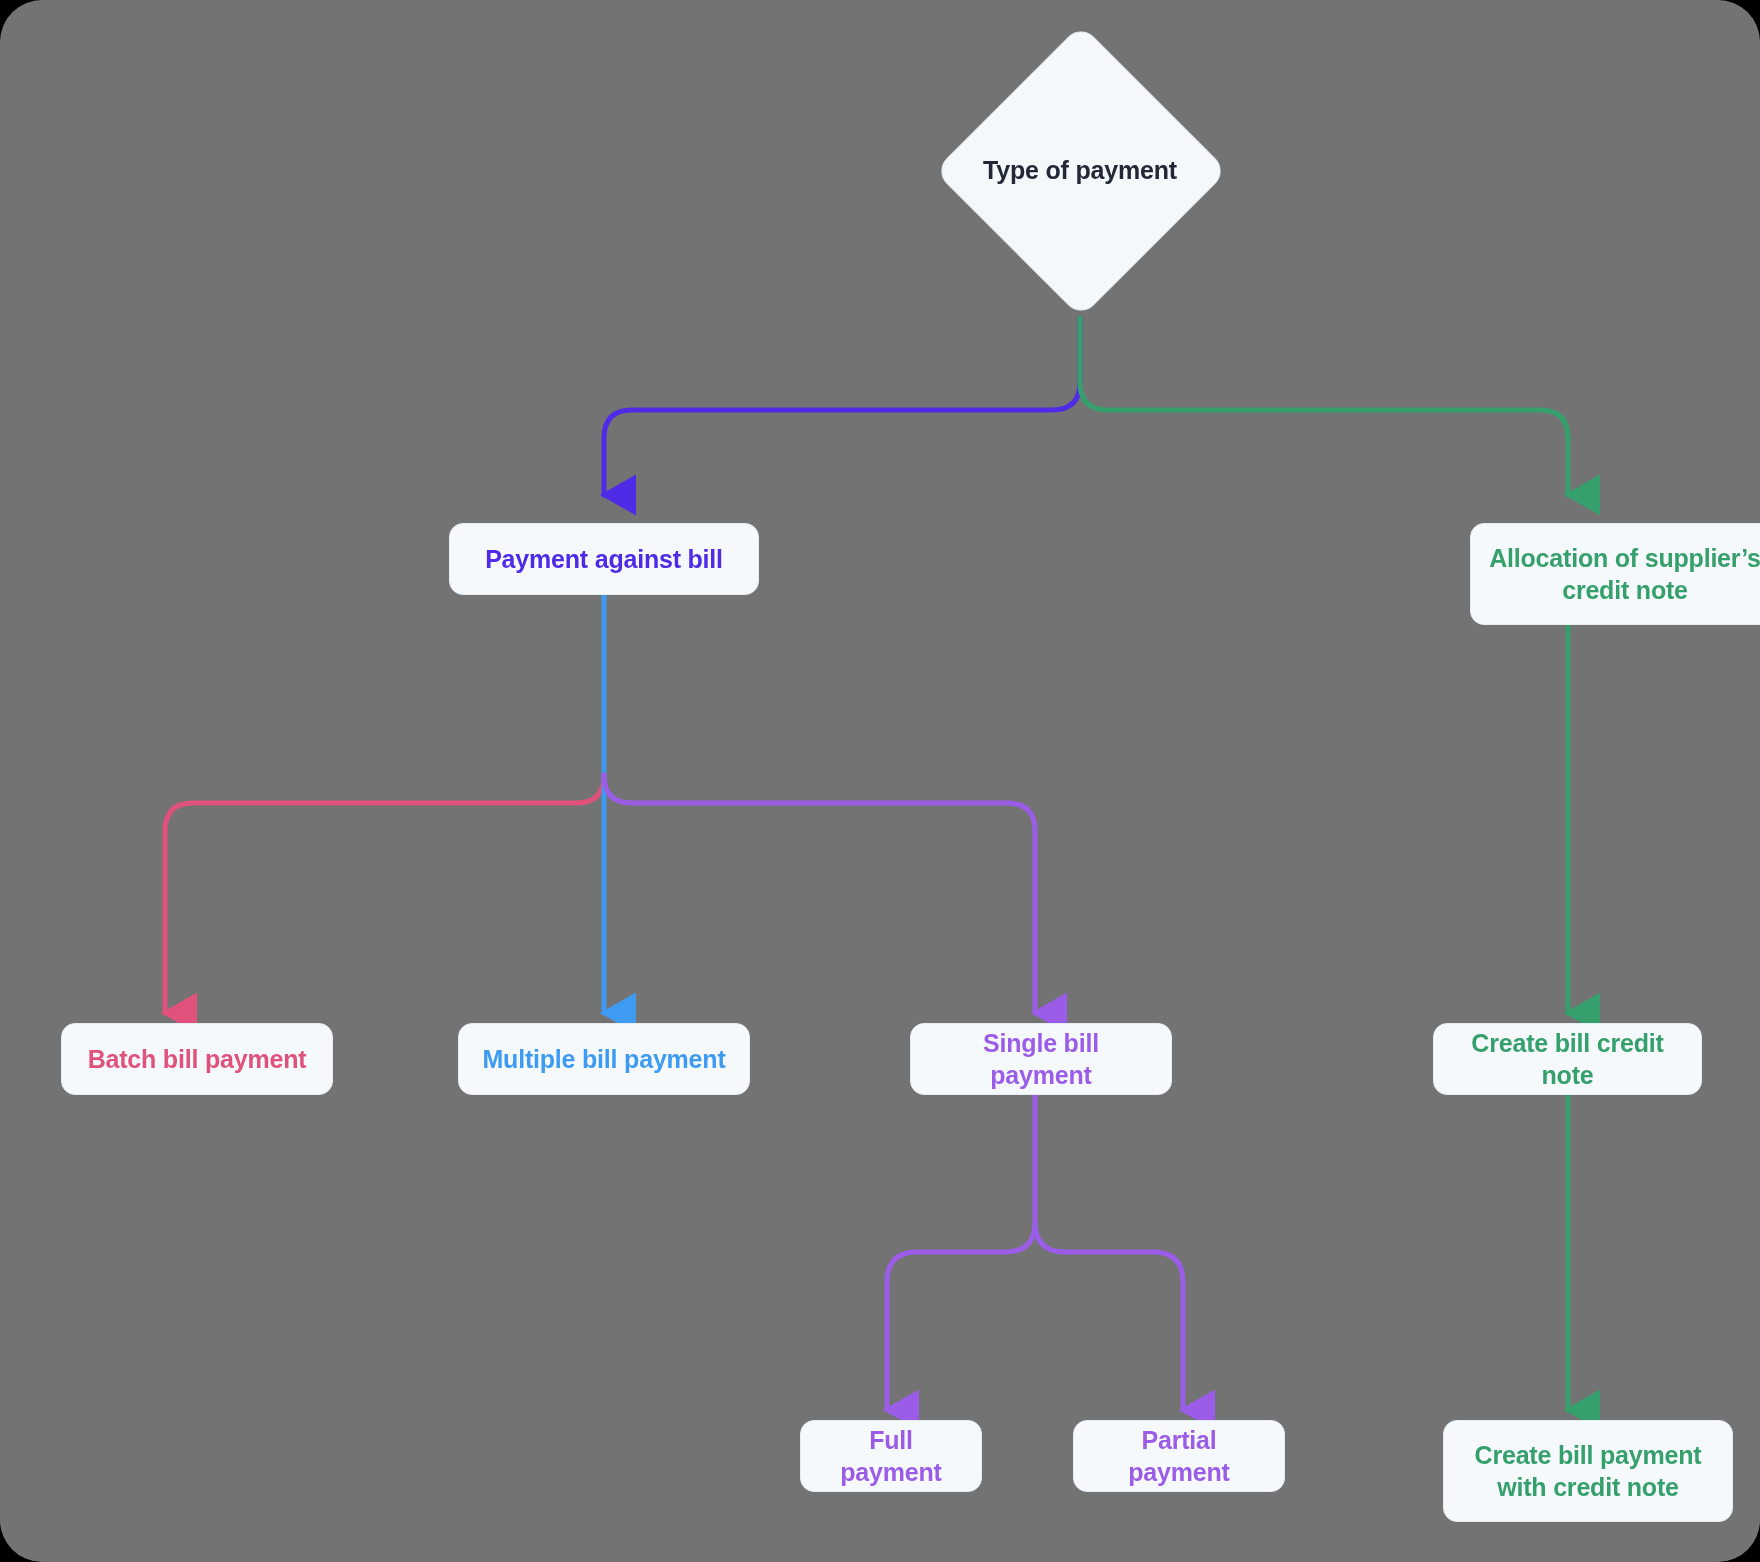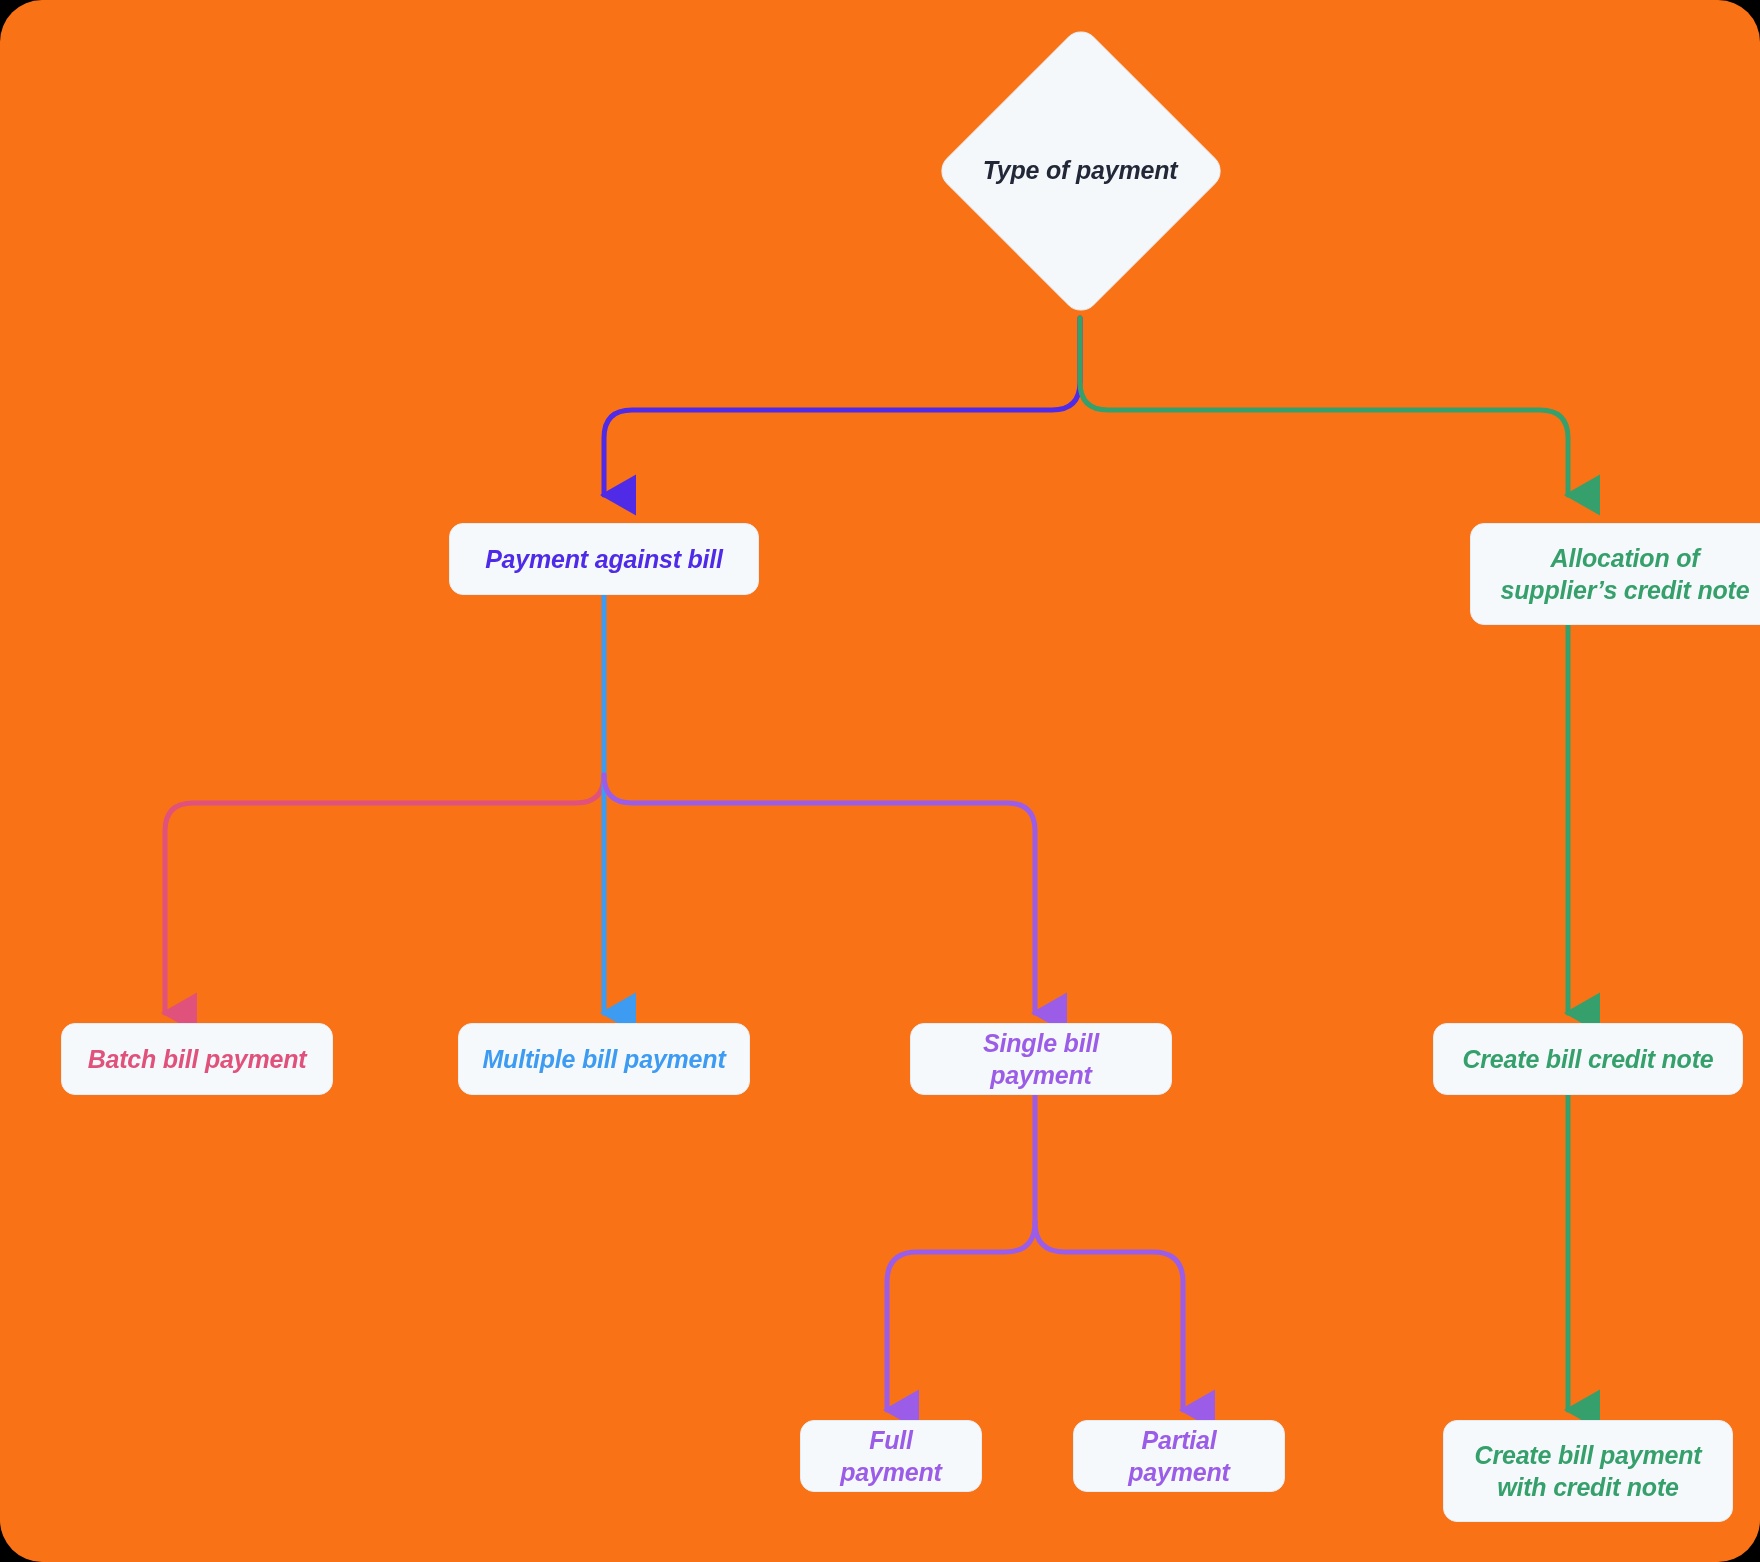--- a/index.html
+++ b/index.html
@@ -10,24 +10,23 @@
   body {
     width: 1760px;
     height: 1562px;
     overflow: hidden;
     font-family: "Liberation Sans", sans-serif;
   }
   #canvas {
     position: relative;
     width: 1760px;
     height: 1562px;
-    background: #f97316;
+    background: #737373;
     border-radius: 42px;
     overflow: hidden;
-    font-style: italic;
   }
   #edges {
     position: absolute;
     left: 0;
     top: 0;
     width: 1760px;
     height: 1562px;
     pointer-events: none;
   }
   .node {
@@ -144,21 +143,21 @@
   </div>
 
   <div class="node" style="left:458px; top:1023px; width:292px; height:72px; color:#3d9bf2;">
     <span>Multiple bill payment</span>
   </div>
 
   <div class="node" style="left:910px; top:1023px; width:262px; height:72px; color:#9b5de8;">
     <span>Single bill payment</span>
   </div>
 
-  <div class="node" style="left:1433px; top:1023px; width:310px; height:72px; color:#35a06b;border-radius:14px;">
+  <div class="node" style="left:1433px; top:1023px; width:269px; height:72px; color:#35a06b;border-radius:14px;">
     <span>Create bill credit note</span>
   </div>
 
   <div class="node" style="left:1073px; top:1420px; width:212px; height:72px; color:#9b5de8;">
     <span>Partial payment</span>
   </div>
 
   <div class="node" style="left:800px; top:1420px; width:182px; height:72px; color:#9b5de8;">
     <span>Full payment</span>
   </div>

